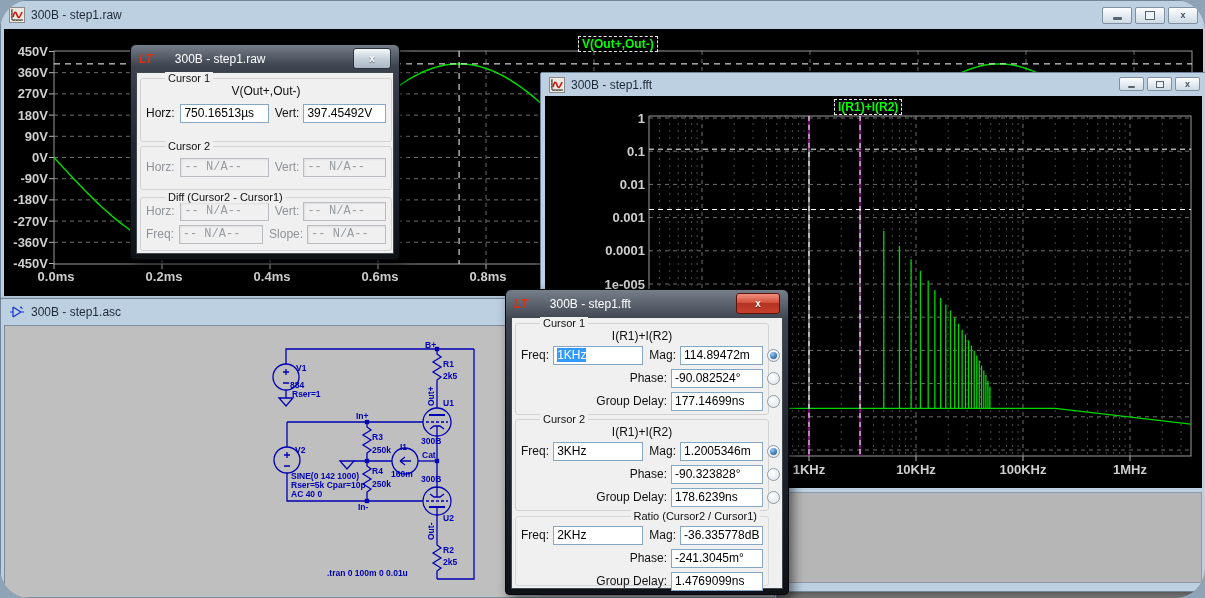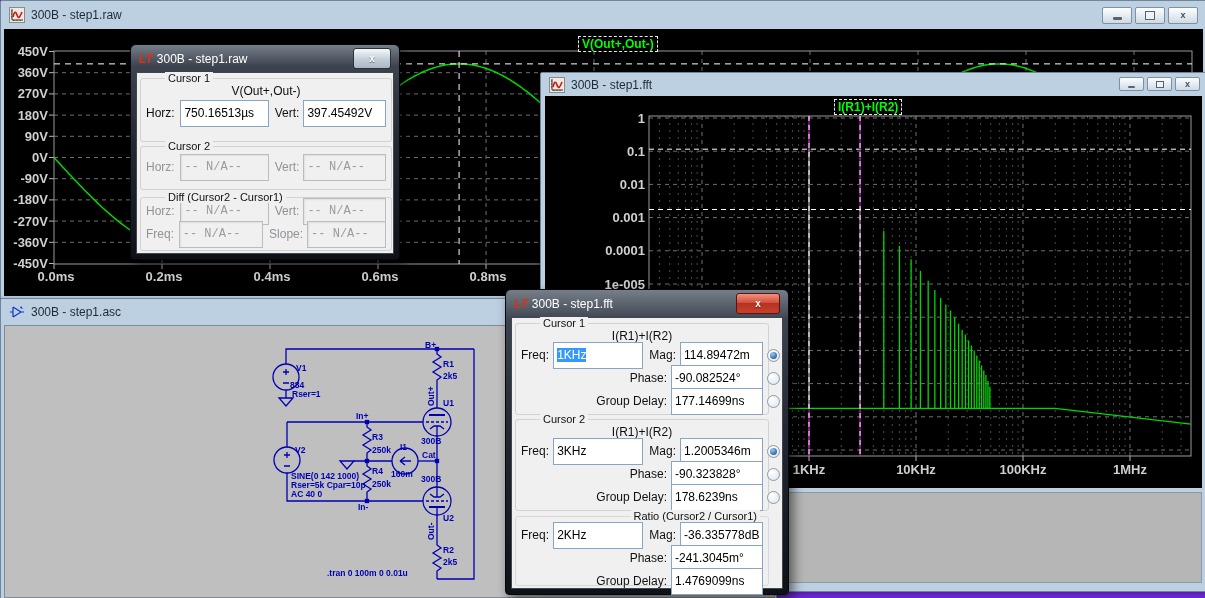--- a/index.html
+++ b/index.html
@@ -1,48 +1,48 @@
 <!DOCTYPE html>
 <html><head>
 <meta charset="utf-8">
 <style>
   html,body{margin:0;padding:0;background:#8ea3b6;font-family:"Liberation Sans",sans-serif;}
-  .screen{position:relative;width:1205px;height:598px;background:#6d28d9;overflow:hidden;}
+  .screen{position:relative;width:1205px;height:598px;background:#737373;overflow:hidden;border-radius:30px;}
 
   
   .win{position:absolute;background:#bdd0e2;border:1px solid #71859a;border-radius:2px;box-shadow:0 1px 5px rgba(0,0,0,.35);}
   .win-titlebar{position:absolute;left:0;right:0;top:0;display:flex;align-items:center;gap:6px;padding:0 8px;color:#1d2936;font-size:12px;}
   .win-title{white-space:nowrap;}
   .win-btns{position:absolute;display:flex;gap:3px;}
   .wbtn{box-sizing:border-box;border:1px solid #7e90a2;border-radius:2px;background:linear-gradient(#fdfeff,#e8eef4 45%,#cfdae4);display:flex;align-items:center;justify-content:center;color:#42505e;}
   .g-min{width:9px;height:3px;background:#56646f;border-radius:1px;margin-top:6px;}
   .g-restore{width:8px;height:7px;border:1px solid #56646f;background:#eef3f7;}
   .g-close{font-size:9px;font-weight:bold;line-height:1;}
   .plot{position:absolute;background:#000;}
   .ax{font:bold 13px "Liberation Sans",sans-serif;fill:#cfcfcf;}
   .trace-label{position:absolute;color:#00ff00;font-weight:bold;font-size:12px;line-height:14px;border:1px dashed #e8e8e8;background:#000;padding:0 3px;z-index:5;}
 
   
   .dlg{position:absolute;border-radius:6px 6px 4px 4px;border:1px solid #05070a;background:linear-gradient(#767e8a,#3c434e 10%,#232833 45%,#0e1116);box-shadow:4px 5px 12px rgba(0,0,0,.55);}
-  .dlg-title{height:24px;display:flex;align-items:center;gap:4px;padding:2px 8px 0;color:#fff;font-size:12px;}
+  .dlg-title{height:24px;display:flex;align-items:center;gap:22px;padding:2px 8px 0;color:#fff;font-size:12px;}
   .lt-logo{color:#e03010;font-weight:bold;font-style:italic;font-size:12px;line-height:1;}
   .dlg-close{position:absolute;top:3px;display:flex;align-items:center;justify-content:center;height:19px;border-radius:3px;font-size:10px;font-weight:bold;}
   .dlg-close.gray{right:8px;width:36px;border:1px solid #2a3138;background:linear-gradient(#f6f9fb,#c6d1da 50%,#aab8c4);color:#fff;text-shadow:0 1px 1px #5a6670;}
   .dlg-close.red{right:8px;width:42px;border:1px solid #5e120a;background:linear-gradient(#f09181,#d4503a 45%,#b33322 50%,#c8402c);color:#fff;text-shadow:0 1px 1px #701a10;}
   .dlg-body{position:absolute;left:5px;right:5px;top:27px;bottom:5px;background:#f0f0f0;border:1px solid #40474f;}
   .grp{position:absolute;left:3px;border:1px solid #d2d2d2;border-radius:3px;background:#f0f0f0;}
   .gt{position:absolute;top:-7px;left:24px;background:#f0f0f0;padding:0 3px;font-size:11px;color:#101010;white-space:nowrap;}
   .gt.right{left:auto;right:8px;}
   .sig{text-align:center;font-size:12px;color:#101010;margin-top:5px;height:14px;}
   .frow{display:flex;align-items:center;margin:5px 5px 0 5px;height:20px;}
   .lbl{font-size:12px;color:#101010;white-space:nowrap;}
   .lbl.dim{color:#8f9398;}
   .grow{flex:1;text-align:right;padding-right:4px;margin-left:6px;}
   .w36{width:36px;}
-  .tb{box-sizing:border-box;height:27px;background:#fff;border:1px solid #87a6c4;display:flex;align-items:center;padding:0 3px;font-size:12px;color:#000;white-space:nowrap;overflow:hidden;}
+  .tb{box-sizing:border-box;height:19px;background:#fff;border:1px solid #87a6c4;display:flex;align-items:center;padding:0 3px;font-size:12px;color:#000;white-space:nowrap;overflow:hidden;}
   .tb.na{background:#f0f0f0;border:1px solid #b9bdc1;color:#989ca1;box-shadow:inset 1px 1px 2px rgba(0,0,0,.07);font-family:Liberation Mono, monospace;}
   .tb .sel{background:#3399ff;color:#fff;}
   .w100{width:100px;}.w92{width:92px;}.w86{width:86px;}
   .radio{box-sizing:border-box;width:13px;height:13px;margin-left:4px;margin-right:-17px;border-radius:50%;border:1px solid #8d99a4;background:radial-gradient(circle at 35% 30%,#ffffff,#dde4ea);position:relative;flex:none;}
   .radio.on::after{content:"";position:absolute;inset:2px;border-radius:50%;background:radial-gradient(circle at 35% 30%,#9cc8f0,#2f6cae 70%);}
 
   
   .schem-body{position:absolute;left:3px;top:26px;width:769px;height:271px;background:#bfbfbf;border:1px solid #7d8c9b;}
   .schlbl{font:bold 8.5px "Liberation Sans",sans-serif;fill:#0000b4;}
 

